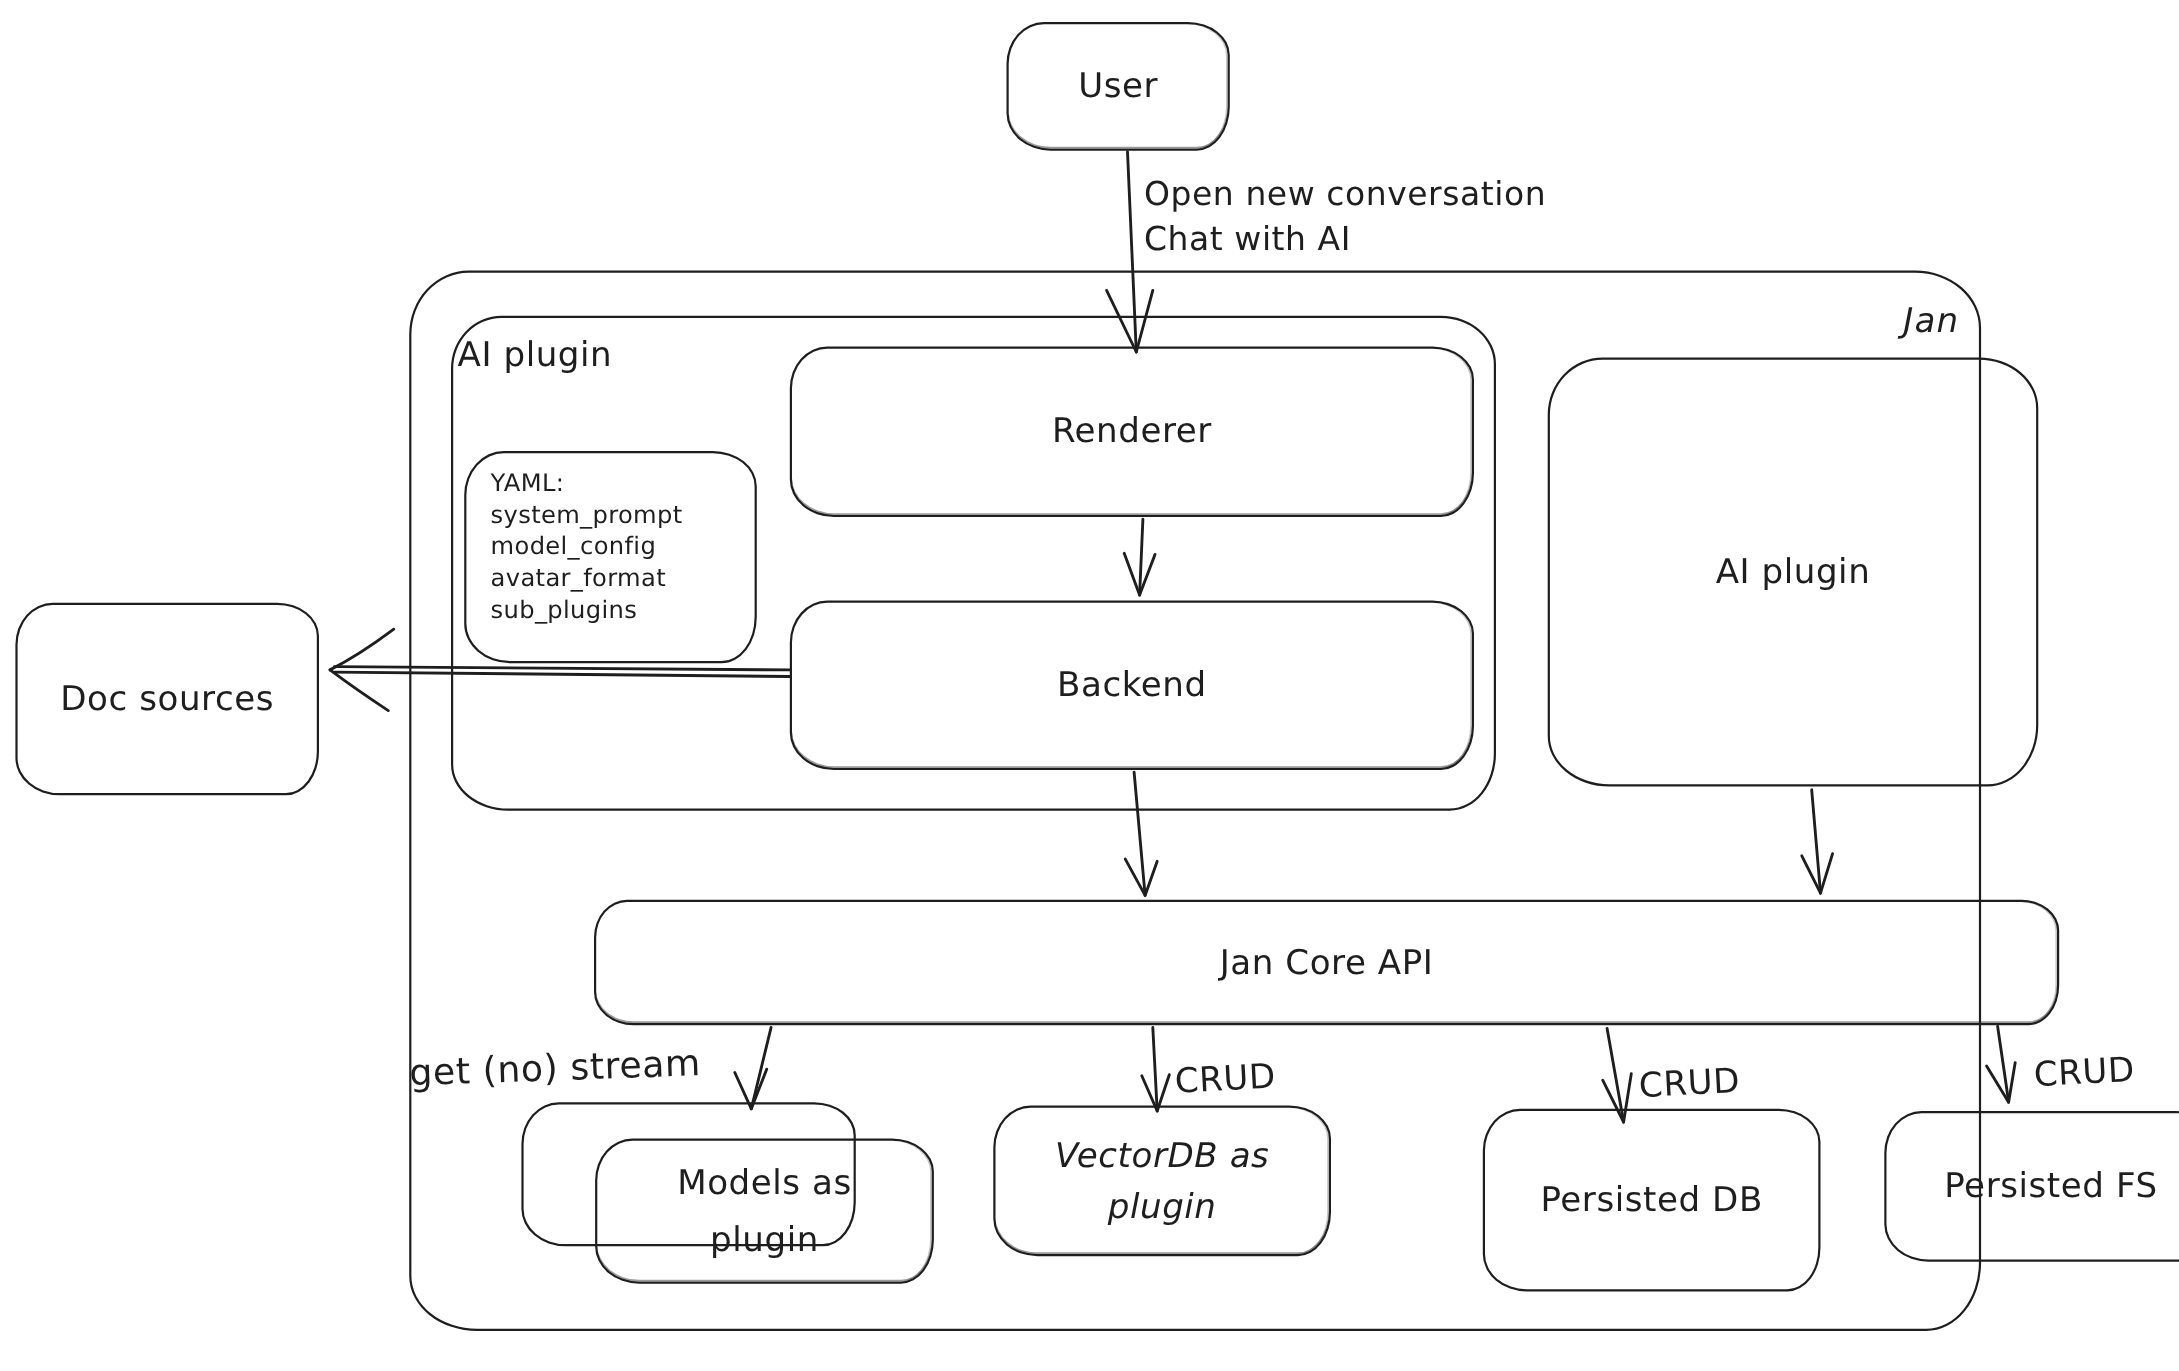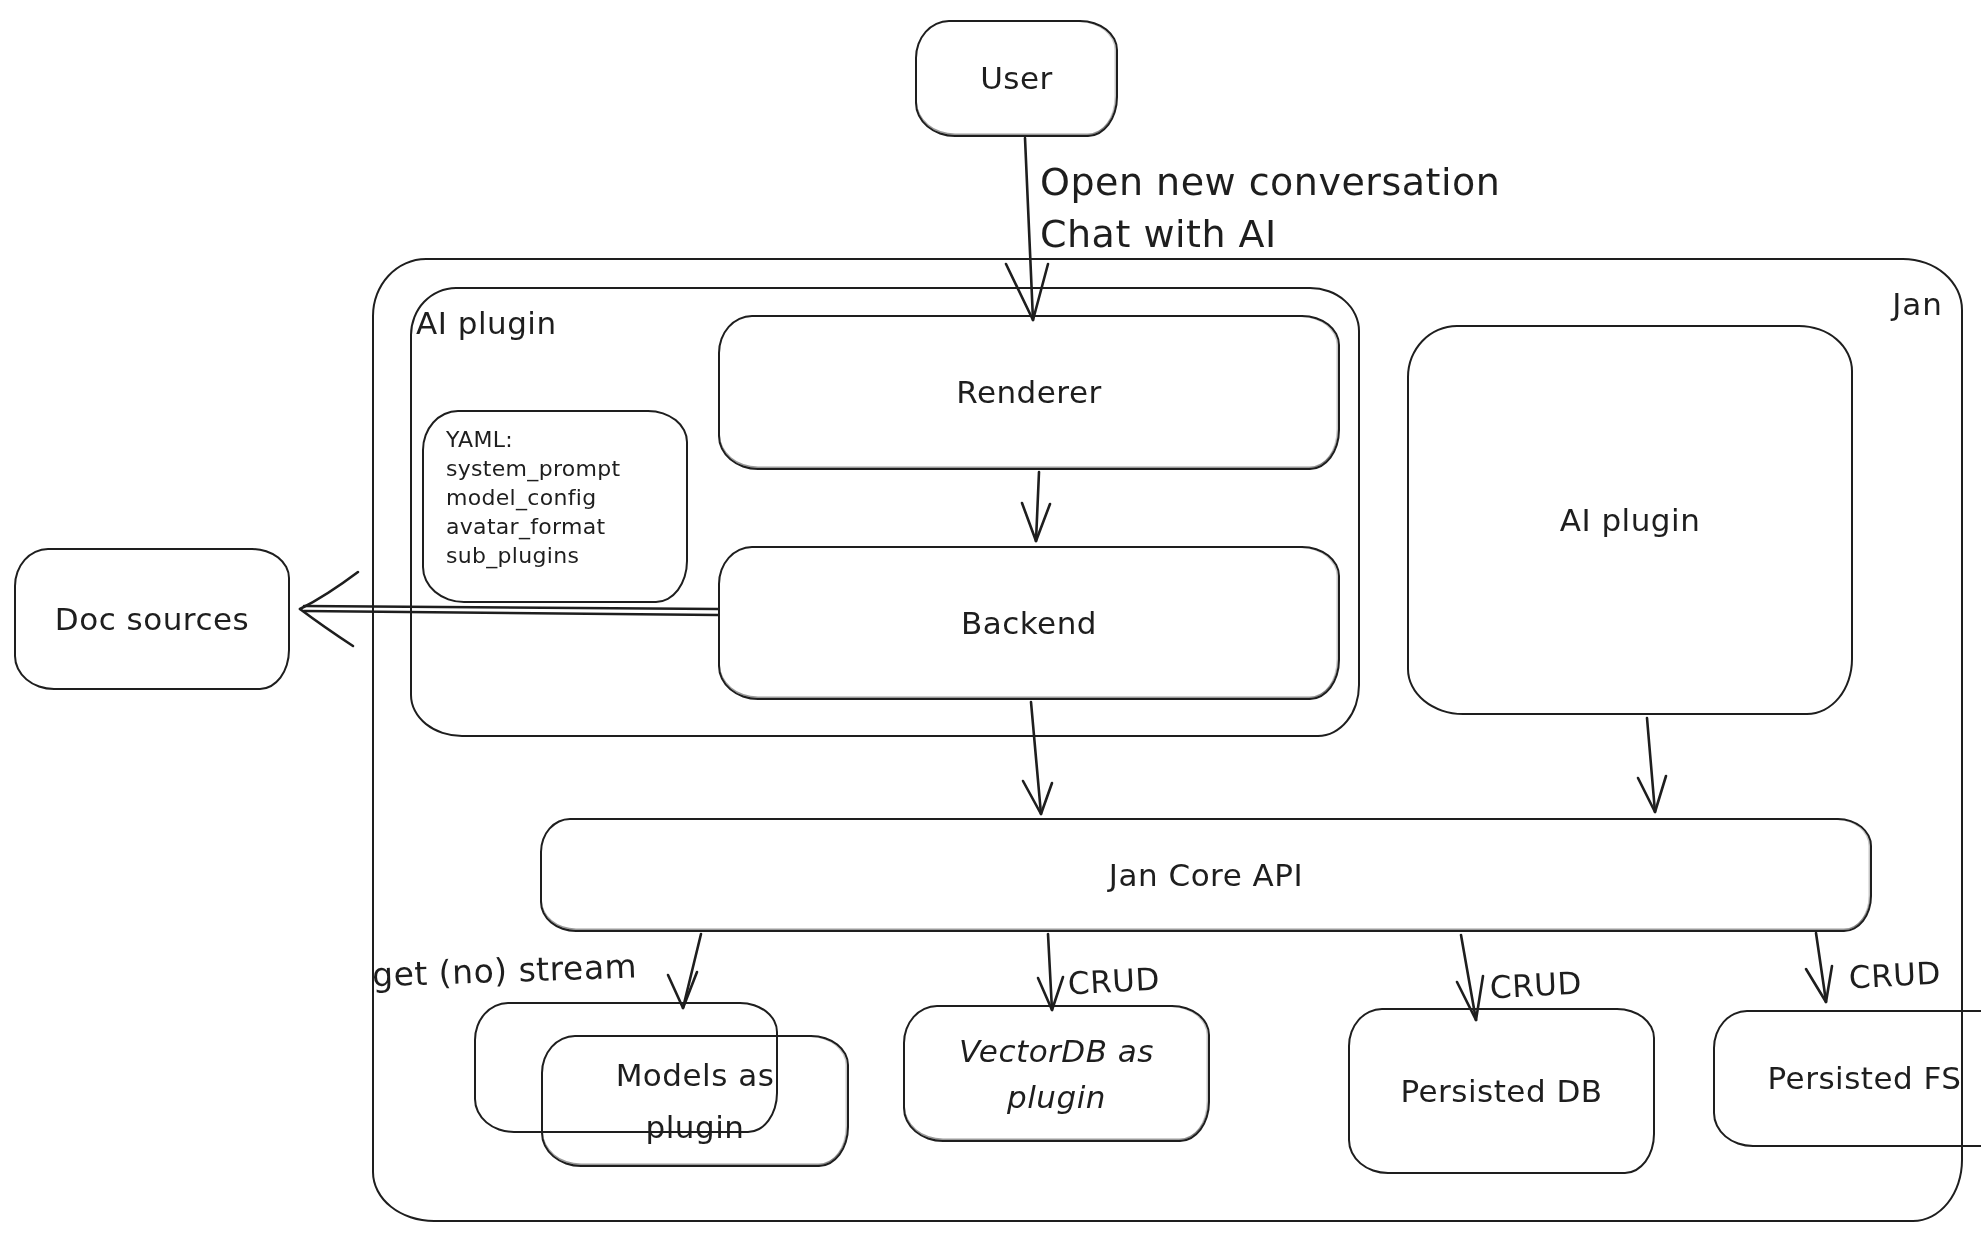--- a/index.html
+++ b/index.html
@@ -21,21 +21,21 @@
   .floatlabel{position:absolute;font-size:31px;letter-spacing:.5px;white-space:pre-line;line-height:1.38;}
   .yamltext{font-size:22px;line-height:29px;letter-spacing:.3px;white-space:pre-line;text-align:left;}
   .sketch2{box-shadow:inset 0 -1.5px 0 rgba(30,30,30,.45), inset -1.5px 0 0 rgba(30,30,30,.25);}
   svg.arrows{position:absolute;left:0;top:0;pointer-events:none;}
 </style>
 </head>
 <body>
 
 <div class="canvas">
 
-  <div class="container" style="left:372px;top:258px;width:1591px;height:964px;border-radius:54px 60px 50px 62px / 58px 52px 62px 50px;">
+  <div class="container" style="left:372px;top:246px;width:1429px;height:964px;border-radius:54px 60px 50px 62px / 58px 52px 62px 50px;font-style:italic;">
     <div style="position:absolute;right:18px;top:26px;font-size:31px;letter-spacing:1px;">Jan</div>
   </div>
 
   <div class="container" style="left:410px;top:287px;width:950px;height:450px;border-radius:46px 50px 42px 52px / 48px 44px 52px 42px;">
     <div style="position:absolute;left:4px;top:16px;font-size:31px;letter-spacing:.5px;">AI plugin</div>
   </div>
 
   <div class="box sketch2" style="left:718px;top:315px;width:622px;height:155px;">
     <span class="nodelabel">Renderer</span>
   </div>
@@ -49,21 +49,21 @@
 system_prompt
 model_config
 avatar_format
 sub_plugins</span>
   </div>
 
   <div class="box sketch2" style="left:718px;top:546px;width:622px;height:154px;">
     <span class="nodelabel">Backend</span>
   </div>
 
-  <div class="box" style="left:14px;top:548px;width:276px;height:142px;">
+  <div class="box" style="left:14px;top:548px;width:276px;height:175px;">
     <span class="nodelabel">Doc sources</span>
   </div>
 
   <div class="box" style="left:1407px;top:325px;width:446px;height:390px;border-radius:50px 54px 46px 56px / 52px 46px 56px 46px;">
     <span class="nodelabel">AI plugin</span>
   </div>
 
   <div class="box sketch2" style="left:540px;top:818px;width:1332px;height:114px;border-radius:30px 34px 28px 36px / 34px 28px 36px 30px;">
     <span class="nodelabel">Jan Core API</span>
   </div>
@@ -80,21 +80,21 @@
   </div>
 
   <div class="box" style="left:1348px;top:1008px;width:307px;height:166px;">
     <span class="nodelabel">Persisted DB</span>
   </div>
 
   <div class="box" style="left:1713px;top:1010px;width:303px;height:137px;">
     <span class="nodelabel">Persisted FS</span>
   </div>
 
-  <div class="floatlabel" style="left:1040px;top:156px;font-size:38px;">Open new conversation
+  <div class="floatlabel" style="left:1040px;top:156px;font-size:30px;">Open new conversation
 Chat with AI</div>
   <div class="floatlabel" style="left:372px;top:948px;font-size:33px;transform:rotate(-2deg);">get (no) stream</div>
   <div class="floatlabel" style="left:1068px;top:960px;transform:rotate(-3deg);">CRUD</div>
   <div class="floatlabel" style="left:1490px;top:964px;transform:rotate(-3deg);">CRUD</div>
   <div class="floatlabel" style="left:1849px;top:954px;transform:rotate(-3deg);">CRUD</div>
 
   <svg class="arrows" width="1981" height="1246" viewBox="0 0 1981 1246" fill="none" stroke="#1e1e1e" stroke-width="2.6" stroke-linecap="round" stroke-linejoin="round">
     <g>
       <path d="M1025,138 L1033,320"></path>
       <path d="M1006,264 L1033,320 M1048,264 L1033,320"></path>

